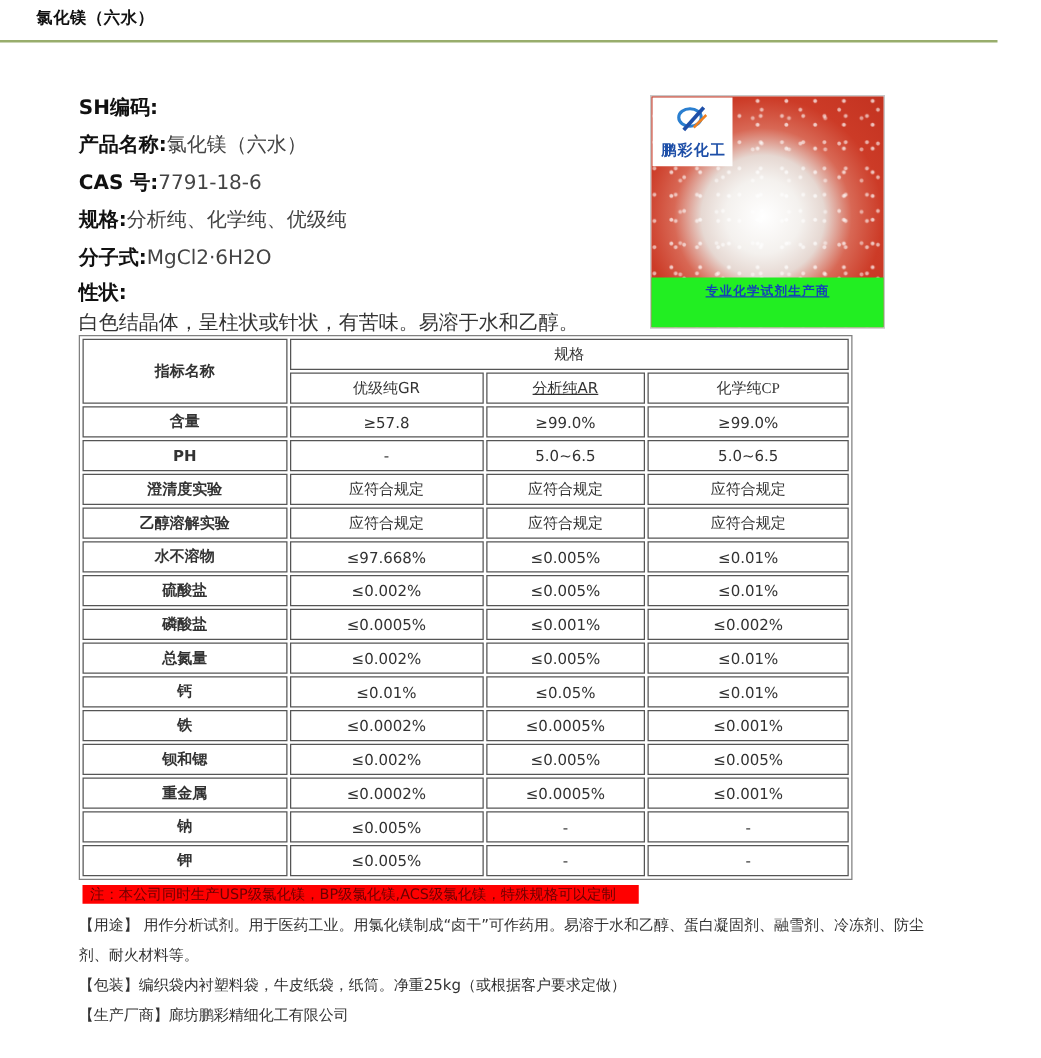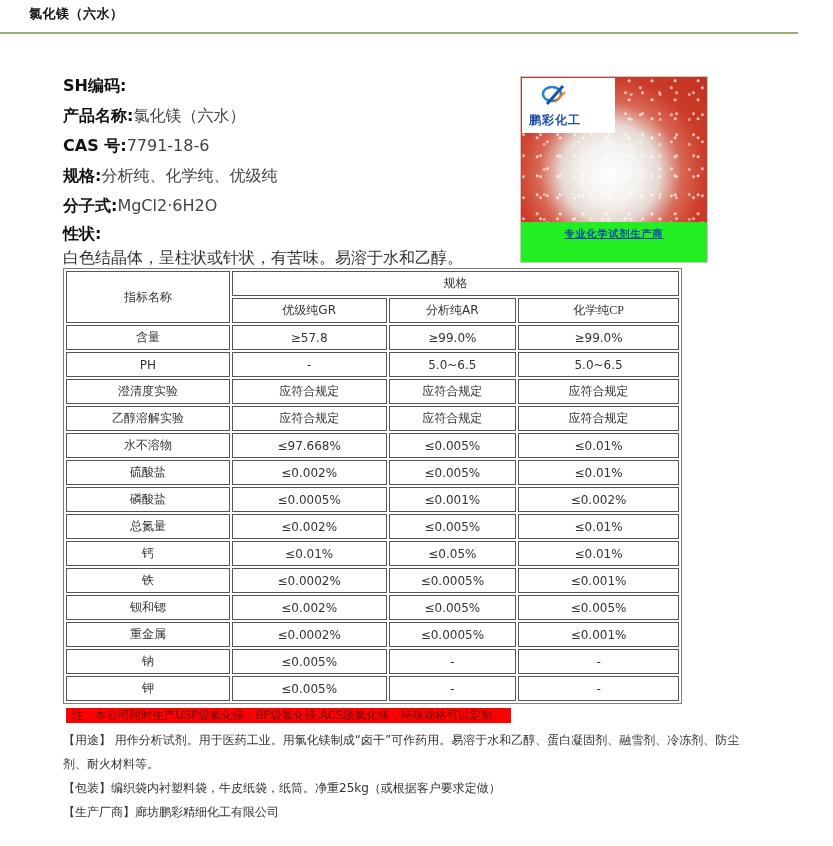--- a/index.html
+++ b/index.html
@@ -25,21 +25,20 @@
     .field .val { color: #444; }
 
     .product-image {
       position: absolute; left: 520px; top: 76px; width: 186px; height: 185px;
       background: radial-gradient(ellipse at 48% 52%, #ffffff 0%, #f4f1ee 22%, #e6d8d2 36%, #d86855 52%, #cc3b27 70%, #c23220 100%);
       overflow: hidden; border: 1px solid #c8c8c8;
     }
     .product-image .logo {
       position: absolute; left: 1px; top: 1px; width: 64px; height: 55px;
       background: #ffffff;
-      padding-left: 29px;
     }
     .logo-mark {
       position: absolute; left: 19px; top: 4px; width: 26px; height: 26px;
     }
     .logo-text {
       position: absolute; left: 2px; top: 34px; width: 62px; text-align: center;
       font-size: 12px; font-weight: bold; color: #1e4fa8; letter-spacing: 1px;
     }
     .slogan {
       position: absolute; left: 0; bottom: 0; width: 186px; height: 40px;
@@ -58,23 +57,23 @@
 
     table.spec {
       position: absolute; left: 63px; top: 268px; width: 619px;
       border: 1px solid #808080; border-collapse: separate; border-spacing: 2px;
       font-size: 12px; color: #333;
     }
     table.spec td {
       border: 1px solid #555; text-align: center; height: 23px; padding: 0;
       background: #fff;
     }
-    table.spec td.c0 { width: 161px; }
+    table.spec td.c0 { width: 161px; font-weight: bold; }
     table.spec td.c1 { width: 152px; margin-left: 21px; }
-    table.spec td.c2 { width: 125px; }
+    table.spec td.c2 { width: 125px; text-decoration: underline; }
     table.spec td.c3 { width: 158px; font-family: Liberation Serif, serif; }
 
     .note-bar {
       position: absolute; left: 66px; top: 708px; width: 445px; height: 15px;
       background: #ff0000; color: #6b0000; font-size: 11.5px; line-height: 15px;
       white-space: nowrap; overflow: hidden; padding-left: 6px; box-sizing: border-box;
     }
     .para {
       position: absolute; left: 63px; width: 700px; font-size: 12px; color: #333;
       line-height: 24px;

